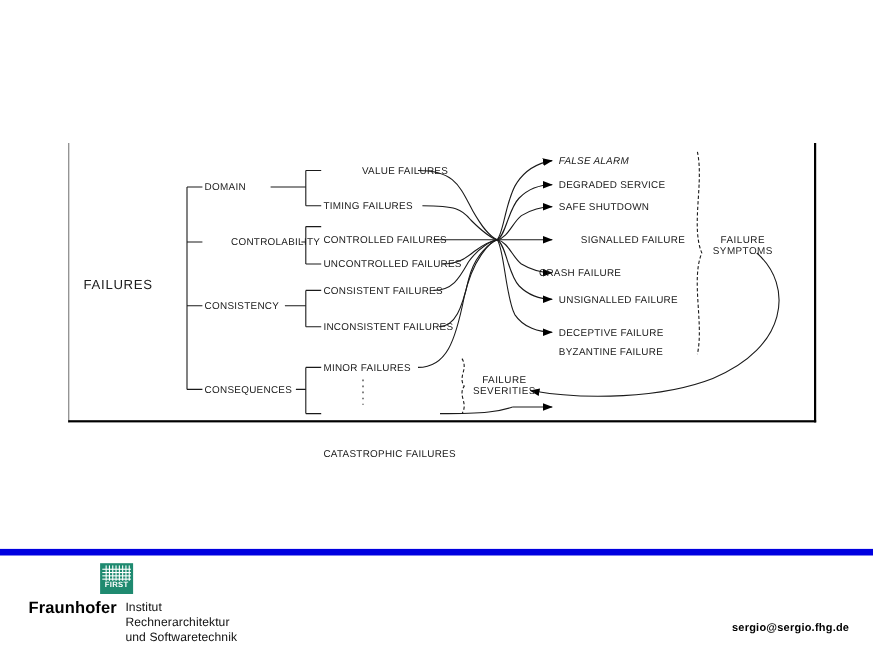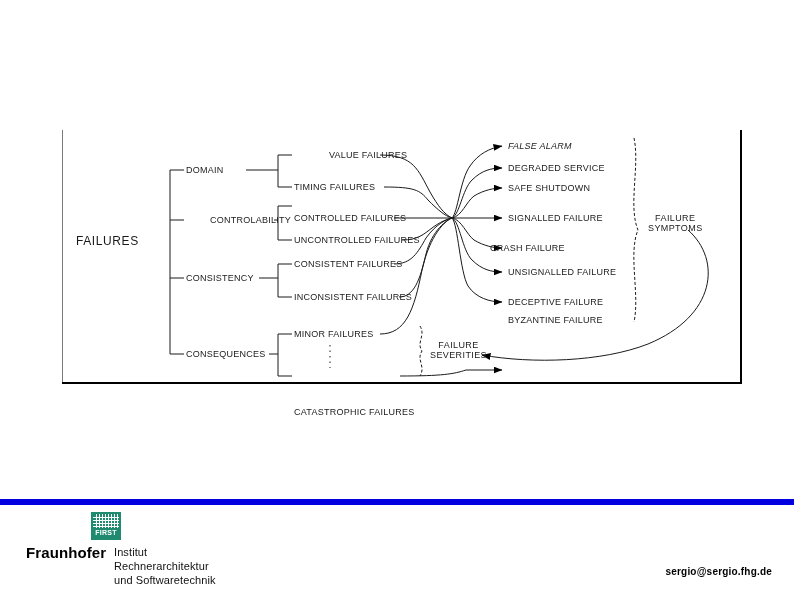--- a/index.html
+++ b/index.html
@@ -251,40 +251,40 @@
         <path d="M404,240 L440,240" marker-end="url(#arrow)"></path>
 
         <path d="M572,8 C578,36 566,76 576,100 C566,124 578,164 572,192" stroke-dasharray="3,2"></path>
 
         <path d="M358,196 C364,206 354,212 360,221 C354,230 364,236 358,246" stroke-dasharray="3,2"></path>
 
         <path d="M626,100 C660,130 654,186 586,214 C540,232 470,234 420,225" marker-end="url(#arrow)"></path>
       </g>
     </svg>
 
-    <div class="dlabel root" style="left:14px; top:106px;">FAILURES</div>
+    <div class="dlabel root" style="left:14px; top:124px;">FAILURES</div>
 
     <div class="dlabel" style="left:124px; top:35px;">DOMAIN</div>
     <div class="dlabel" style="left:115px; top:85px;margin-left:33px;">CONTROLABILITY</div>
     <div class="dlabel" style="left:124px; top:143px;">CONSISTENCY</div>
     <div class="dlabel" style="left:124px; top:219px;">CONSEQUENCES</div>
 
     <div class="dlabel" style="left:232px; top:20px;margin-left:35px;">VALUE FAILURES</div>
     <div class="dlabel" style="left:232px; top:52px;">TIMING FAILURES</div>
     <div class="dlabel" style="left:232px; top:83px;">CONTROLLED FAILURES</div>
     <div class="dlabel" style="left:232px; top:105px;">UNCONTROLLED FAILURES</div>
     <div class="dlabel" style="left:232px; top:129px;">CONSISTENT FAILURES</div>
     <div class="dlabel" style="left:232px; top:162px;">INCONSISTENT FAILURES</div>
     <div class="dlabel" style="left:232px; top:199px;">MINOR FAILURES</div>
     <div class="dlabel" style="left:232px; top:241px;margin-top:36px;">CATASTROPHIC FAILURES</div>
 
     <div class="dlabel italic" style="left:446px; top:11px;">FALSE ALARM</div>
     <div class="dlabel" style="left:446px; top:33px;">DEGRADED SERVICE</div>
     <div class="dlabel" style="left:446px; top:53px;">SAFE SHUTDOWN</div>
-    <div class="dlabel" style="left:446px; top:83px;">SIGNALLED FAILURE</div>
+    <div class="dlabel" style="left:466px; top:83px;">SIGNALLED FAILURE</div>
     <div class="dlabel" style="left:428px; top:113px;">CRASH FAILURE</div>
     <div class="dlabel" style="left:446px; top:137px;">UNSIGNALLED FAILURE</div>
     <div class="dlabel" style="left:446px; top:167px;">DECEPTIVE FAILURE</div>
     <div class="dlabel" style="left:446px; top:185px;">BYZANTINE FAILURE</div>
 
     <div class="dlabel group" style="left:586px; top:83px;">
       <span>FAILURE</span><br>
       <span>SYMPTOMS</span>
     </div>
 

